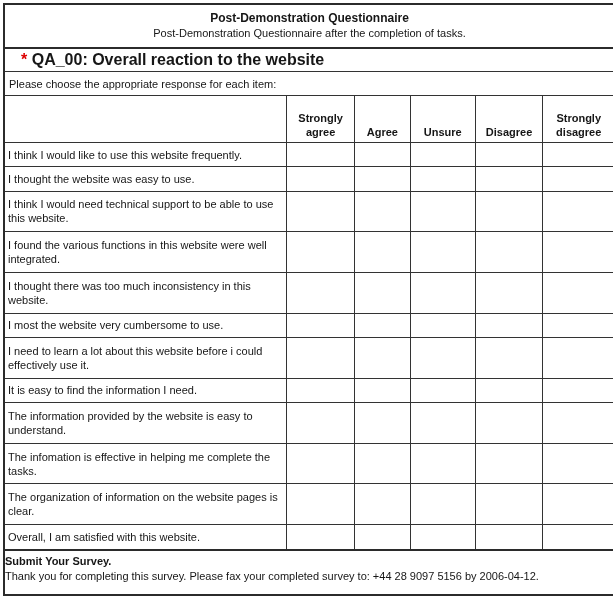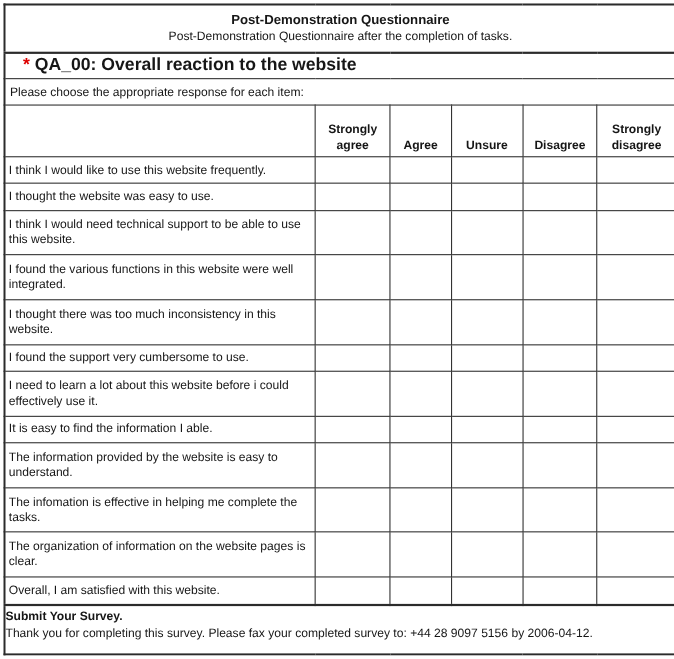--- a/index.html
+++ b/index.html
@@ -157,37 +157,37 @@
   </tr>
         <tr class="s-row">
     <td class="stmt">I thought there was too much inconsistency in this website.</td>
     <td class="resp"></td>
     <td class="resp"></td>
     <td class="resp"></td>
     <td class="resp"></td>
     <td class="resp"></td>
   </tr>
         <tr class="s-row">
-    <td class="stmt">I found the support very cumbersome to use.</td>
+    <td class="stmt">I most the website very cumbersome to use.</td>
     <td class="resp"></td>
     <td class="resp"></td>
     <td class="resp"></td>
     <td class="resp"></td>
     <td class="resp"></td>
   </tr>
         <tr class="s-row">
     <td class="stmt">I need to learn a lot about this website before i could effectively use it.</td>
     <td class="resp"></td>
     <td class="resp"></td>
     <td class="resp"></td>
     <td class="resp"></td>
     <td class="resp"></td>
   </tr>
         <tr class="s-row">
-    <td class="stmt">It is easy to find the information I able.</td>
+    <td class="stmt">It is easy to find the information I need.</td>
     <td class="resp"></td>
     <td class="resp"></td>
     <td class="resp"></td>
     <td class="resp"></td>
     <td class="resp"></td>
   </tr>
         <tr class="s-row">
     <td class="stmt">The information provided by the website is easy to understand.</td>
     <td class="resp"></td>
     <td class="resp"></td>

